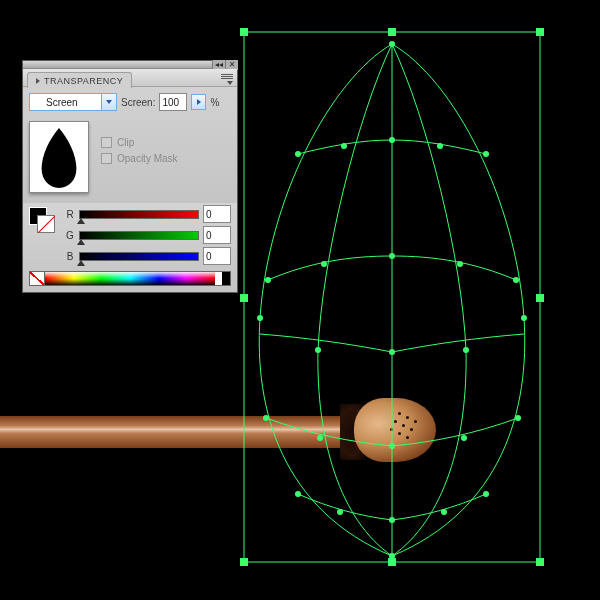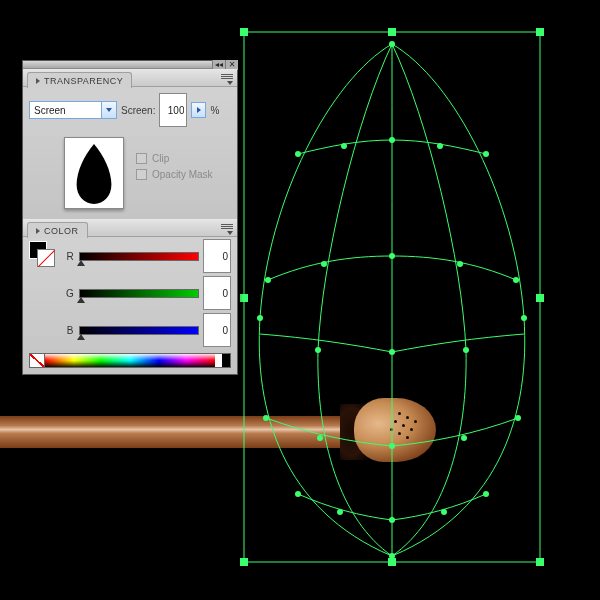--- a/index.html
+++ b/index.html
@@ -133,59 +133,58 @@
   .row { display: flex; align-items: center; gap: 4px; margin-bottom: 6px; }
   .combo {
     display: flex; align-items: center;
     height: 18px;
     background: #fff;
     border: 1px solid #76a9e0;
     font-size: 10px;
     color: #222;
     min-width: 88px;
   }
-  .combo .val { flex: 1; padding: 0 4px; }
+  .combo .val { flex: 1; padding: 0 16px; }
   .combo .arrow {
     width: 15px; height: 16px;
     background: linear-gradient(to bottom, #f0f6ff, #c9e0fb);
     border-left: 1px solid #76a9e0;
     display: flex; align-items: center; justify-content: center;
   }
   .arrow-down {
     width: 0; height: 0;
     border-left: 3px solid transparent;
     border-right: 3px solid transparent;
     border-top: 4px solid #2a5aa0;
   }
   .label { font-size: 10px; color: #3a3a3a; }
   .num-input {
     width: 28px; height: 16px;
     border: 1px solid #888;
     background: #fff;
     font-size: 10px;
-    text-align: right;
-    padding: 16px 2px;
+    text-align: left;
+    padding: 8px 2px;
     color: #222;
   }
   .spin-btn {
     width: 15px; height: 16px;
     background: linear-gradient(to bottom, #f0f6ff, #c9e0fb);
     border: 1px solid #76a9e0;
     display: flex; align-items: center; justify-content: center;
   }
   .arrow-right {
     width: 0; height: 0;
     border-top: 3px solid transparent;
     border-bottom: 3px solid transparent;
     border-left: 4px solid #2a5aa0;
   }
   .thumb-area {
     display: flex; align-items: flex-start; gap: 12px;
     padding: 4px 0;
-    margin-left: 35px;
   }
   .thumb {
     width: 60px; height: 72px;
     background: #fff;
     border: 1px solid #888;
     box-shadow: 0 2px 3px rgba(0,0,0,0.3);
     display: flex; align-items: center; justify-content: center;
   }
   .thumb svg { width: 60px; height: 72px; }
   .mask-opts { display: flex; flex-direction: column; gap: 5px; padding-top: 16px; }
@@ -415,34 +414,20 @@
           <div class="check-row">
             <div class="checkbox"></div>
             <span class="disabled-text">Opacity Mask</span>
           </div>
         </div>
       </div>
     </div>
   </div>
 
   <div class="panel">
-    <div class="panel-header">
-      <div class="panel-tab">
-        <span style="width:0;height:0;border-top:3px solid transparent;border-bottom:3px solid transparent;border-left:4px solid #555;margin-right:4px"></span>
-        <span>COLOR</span>
-      </div>
-      <div class="panel-menu-grip">
-        <span></span>
-          <span></span>
-          <span></span>
-        <div style="display:flex;gap:2px;align-items:center;margin-top:1px">
-          <div class="tri"></div>
-        </div>
-      </div>
-    </div>
     <div class="color-body">
       <div class="color-top">
         <div class="swatch-stack">
           <div class="swatch-fill"></div>
           <div class="swatch-stroke"></div>
         </div>
         <div class="sliders">
           <div class="slider-row">
             <span class="ch">R</span>
             <div class="slider-track track-r">

